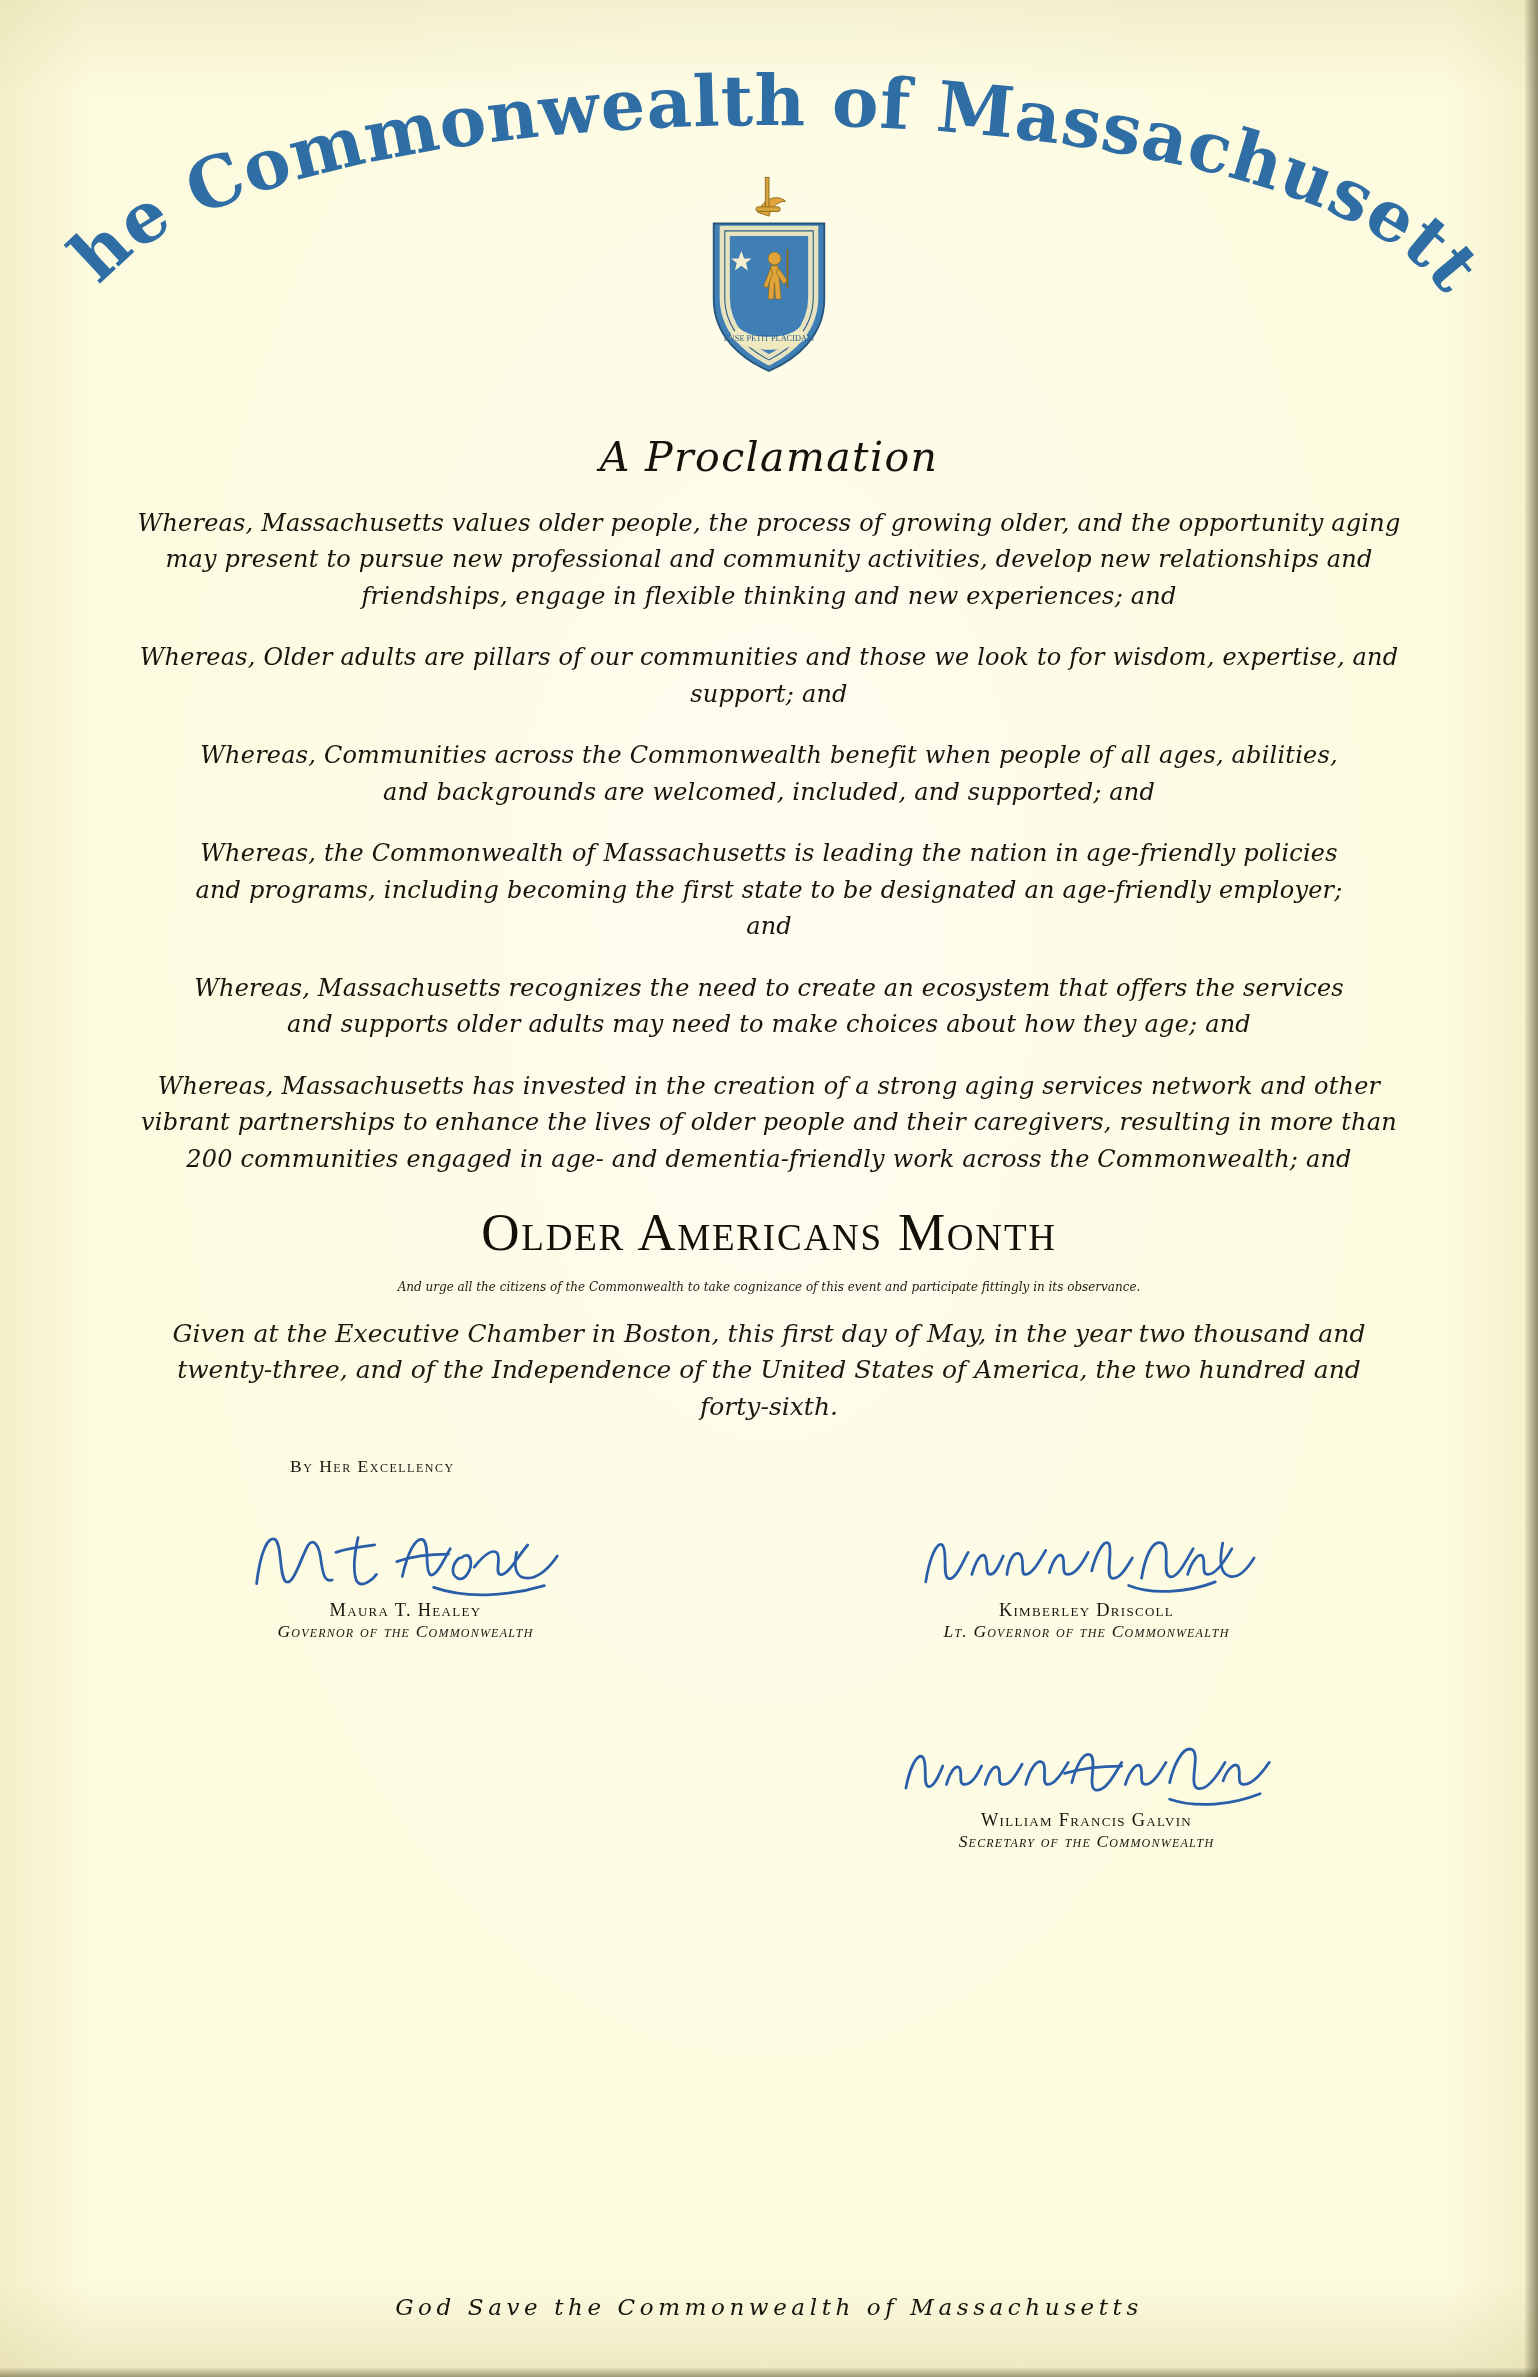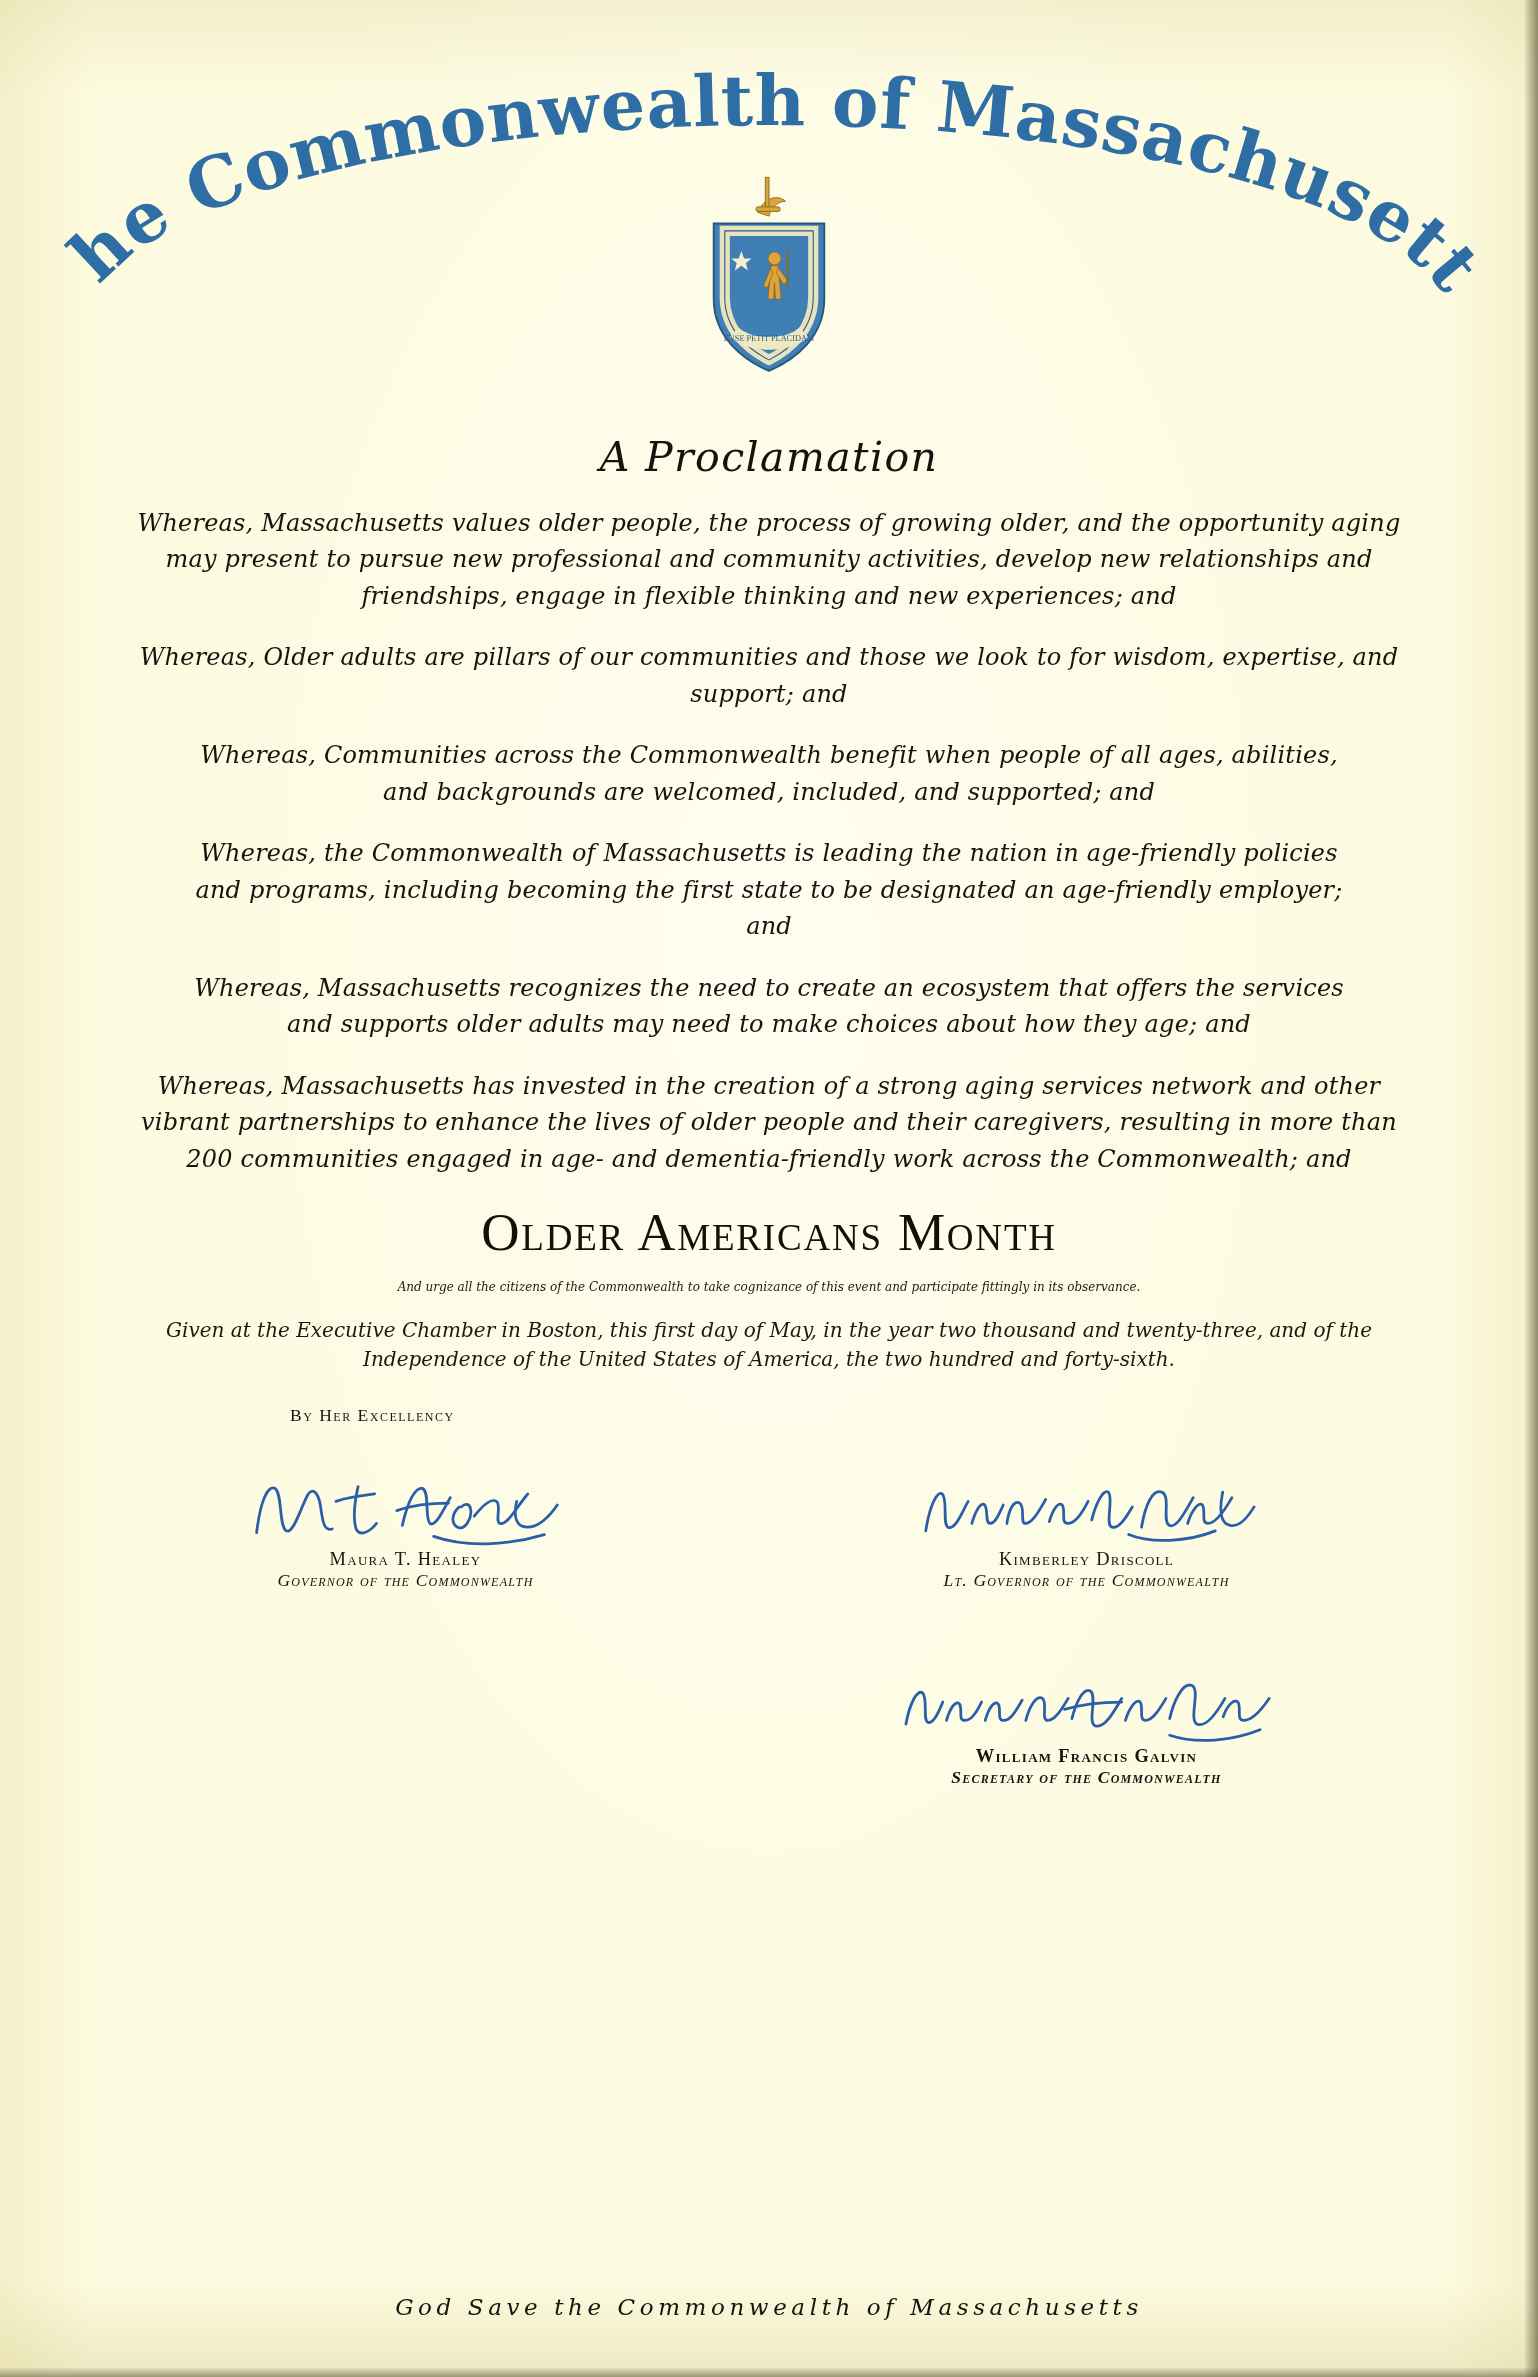--- a/index.html
+++ b/index.html
@@ -111,21 +111,21 @@
     font-style: italic;
     font-size: 12px;
     line-height: 1.45;
     width: 755px;
     margin: 0 auto 20px auto;
     color: #1a1a10;
   }
   .given {
     font-family: "DejaVu Serif", serif;
     font-style: italic;
-    font-size: 20px;
+    font-size: 25px;
     line-height: 1.45;
     width: 1253px;
     margin: 0 auto 31px auto;
     color: #1a1a10;
   }
   .by-her {
     font-family: "Liberation Serif", serif;
     font-size: 17.5px;
     letter-spacing: 1.5px;
     font-variant: small-caps;
@@ -141,21 +141,21 @@
     height: 138px;
     margin-top: 44px;
   }
   .sig-block {
     position: absolute;
     text-align: center;
     width: 479px;
   }
   .sig-block.left  { left: 166px; }
   .sig-block.right { left: 847px; }
-  .sig-block.center-lower { left: 847px; top: 4px; font-weight: bold; }
+  .sig-block.center-lower { left: 847px; top: 17px; }
 
   .sig-svg { height: 83px; display: block; margin: 0 auto; }
   .sig-name {
     font-family: "Liberation Serif", serif;
     font-size: 18.4px;
     letter-spacing: 1.3px;
     font-variant: small-caps;
     color: #16160e;
     margin-top: -3.7px;
   }

